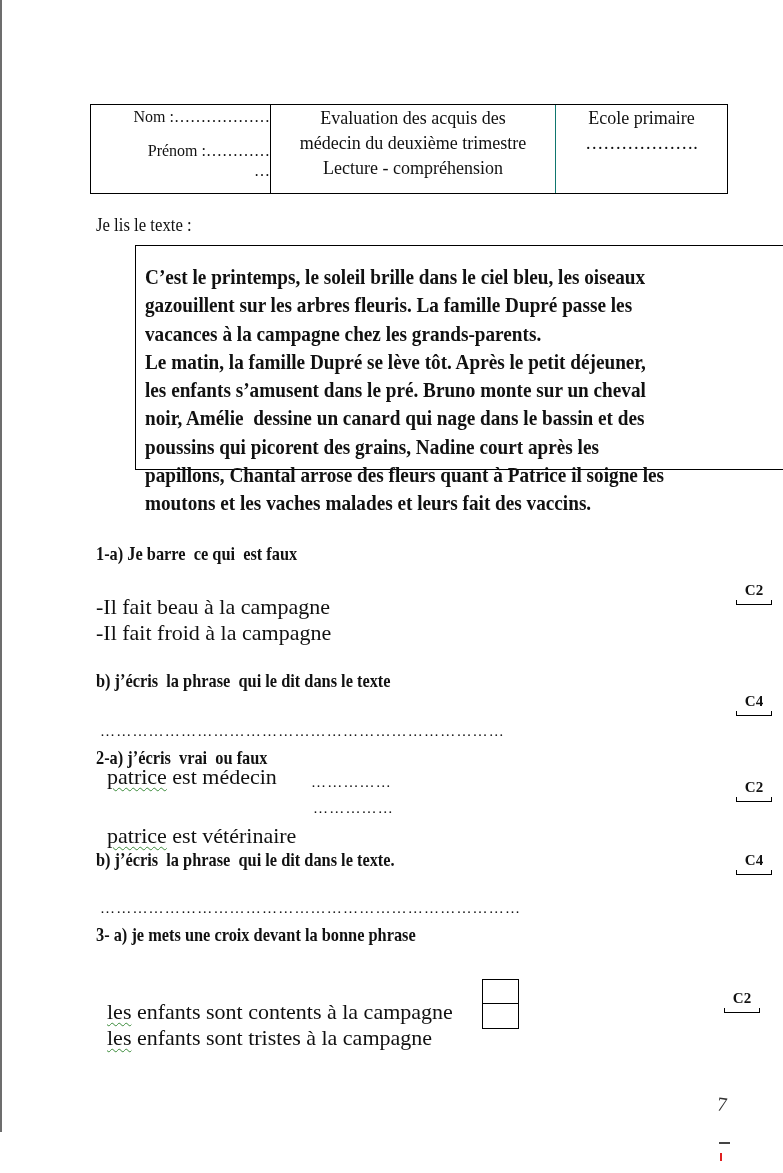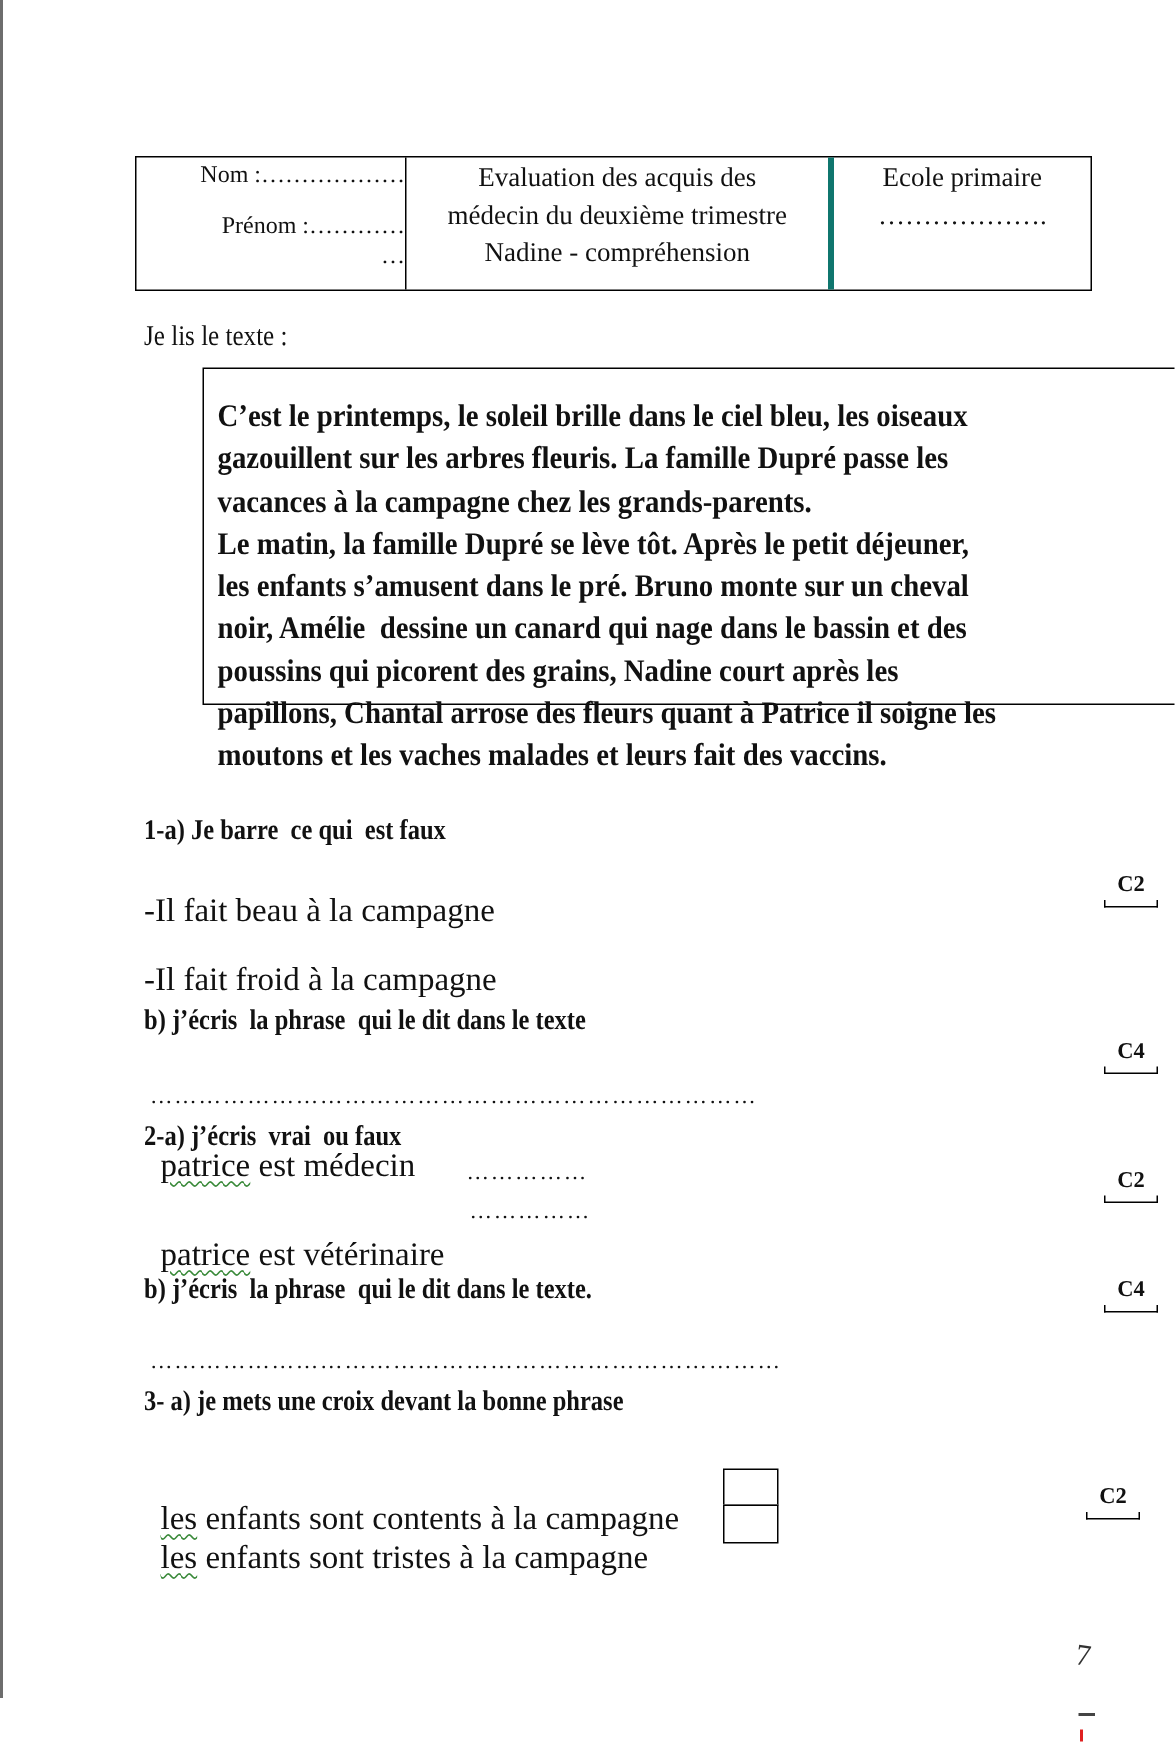--- a/index.html
+++ b/index.html
@@ -6,21 +6,21 @@
   body { width:783px; height:1173px; position:relative; overflow:hidden;
          font-family:"Liberation Serif", "DejaVu Serif", serif; color:#111; }
   .page-edge { position:absolute; left:0; top:0; width:2px; height:1132px; background:#6d6d6d; }
   .abs { position:absolute; }
 
   
   .hdr { position:absolute; left:90px; top:104px; width:638px; height:90px;
          border:1px solid #000; box-sizing:border-box; display:flex; }
   .hdr .cell { box-sizing:border-box; height:100%; font-size:17px; line-height:25px; }
   .hdr .c1 { width:180px; border-right:1px solid #000; padding:2px 0 0 7px; font-size:16px; line-height:20px;text-align:right; }
-  .hdr .c2 { width:285px; border-right:4px solid #0f766e; text-align:center; padding-top:1px; font-size:18px; }
+  .hdr .c2 { width:285px; border-right:1px solid #0f766e; text-align:center; padding-top:1px; font-size:18px; }
   .hdr .c3 { flex:1; text-align:center; padding-top:1px; font-size:18px; }
   .c1 .nom { display:block; }
   .c1 .prenom { display:block; margin-top:14px; }
 
   .intro { left:96px; top:214px; font-size:19px; transform:scaleX(0.88); transform-origin:left; }
 
   .textbox { position:absolute; left:87px; top:245px; width:691px; height:225px;
              border:1.5px solid #000; box-sizing:border-box; padding:17px 0 0 9px;margin-left:48px; }
   .textbox p { margin:0; font-weight:bold; font-size:21px; line-height:28.3px;
                white-space:pre; transform:scaleX(0.915); transform-origin:left; }
@@ -49,21 +49,21 @@
 
 <div class="hdr">
   <div class="cell c1">
     <span class="nom">Nom :………………</span>
     <span class="prenom">Prénom :…………</span>
     <span>…</span>
   </div>
   <div class="cell c2">
     <div>Evaluation des acquis des</div>
     <div>médecin du deuxième trimestre</div>
-    <div>Nadine -  compréhension</div>
+    <div>Lecture -  compréhension</div>
   </div>
   <div class="cell c3">
     <div>Ecole primaire</div>
     <div>……………….</div>
   </div>
 </div>
 
 <div class="abs intro">Je lis le texte :</div>
 
 <div class="textbox">
@@ -73,21 +73,21 @@
   <p>Le matin, la famille Dupré se lève tôt. Après le petit déjeuner,</p>
   <p>les enfants s’amusent dans le pré. Bruno monte sur un cheval</p>
   <p>noir, Amélie  dessine un canard qui nage dans le bassin et des</p>
   <p>poussins qui picorent des grains, Nadine court après les</p>
   <p>papillons, Chantal arrose des fleurs quant à Patrice il soigne les</p>
   <p>moutons et les vaches malades et leurs fait des vaccins.</p>
 </div>
 
 <div class="q" style="top:543px;">1-a) Je barre  ce qui  est faux</div>
 <div class="line" style="top:594px;">-Il fait beau à la campagne</div>
-<div class="line" style="top:640px;text-align:right;">-Il fait froid à la campagne</div>
+<div class="line" style="top:620px;text-align:right;">-Il fait froid à la campagne</div>
 <div class="comp" style="left:734px; top:582px;">
   <span class="lbl">C2</span>
   <span class="brk"></span>
 </div>
 
 <div class="q" style="top:670px;">b) j’écris  la phrase  qui le dit dans le texte</div>
 <div class="comp" style="left:734px; top:693px;">
   <span class="lbl">C4</span>
   <span class="brk"></span>
 </div>

